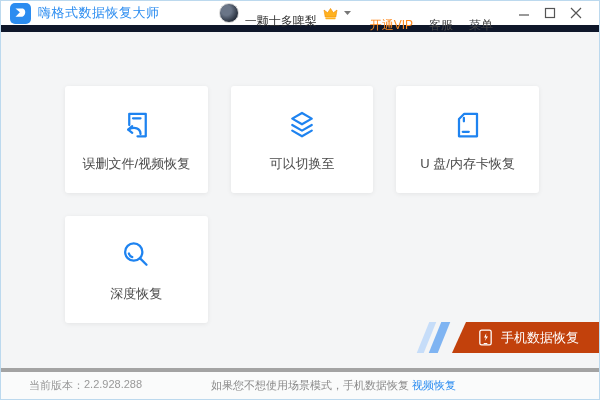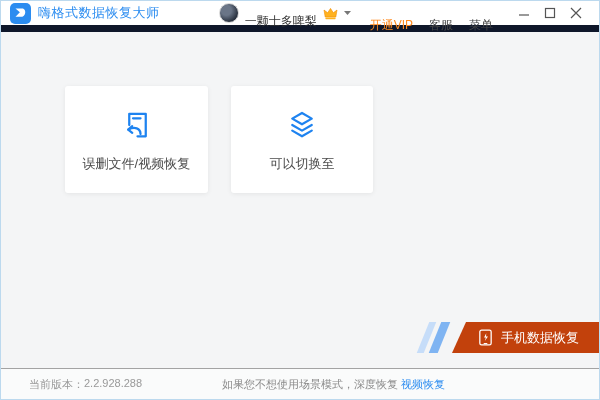--- a/index.html
+++ b/index.html
@@ -53,21 +53,21 @@
   .stripe.s2 { width:9px; background:#7fb4f2; margin-right:8px; }
   .phone-btn {
     background:#c2410c; color:#fff; font-size:13px;
     display:flex; align-items:center; gap:8px;
     padding:0 20px 0 26px; cursor:pointer;
     clip-path:polygon(14px 0, 100% 0, 100% 100%, 0 100%);
   }
   
   .footer {
     position:absolute; left:0; right:0; bottom:0; height:31px;
-    background:#fafbfb; border-top:1px solid #a3a3a3;
+    background:#fafbfb; border-top:4px solid #a3a3a3;
     display:flex; align-items:center; font-size:11px; color:#999;
     padding:0 14px 0 28px;
   }
   .version { display:flex; }
   .hint { flex:1; text-align:center; color:#8b8b8b; margin-right:60px; }
   .hint a { color:#2b8cf0; text-decoration:none; cursor:pointer; }
   svg { display:block; }
 </style>
 </head>
 <body>
@@ -135,23 +135,43 @@
     <div class="icon">
       <svg width="36" height="36" viewBox="0 0 48 48" fill="none" stroke="#1e83f0" stroke-width="3" stroke-linecap="round" stroke-linejoin="round">
         <path d="M24 8 L37 15.5 L24 23 L11 15.5 Z"></path>
         <path d="M11 24 L24 31.5 L37 24"></path>
         <path d="M11 31.5 L24 39 L37 31.5"></path>
       </svg>
     </div>
     <div class="label">可以切换至</div>
   </div>
 
+  <div class="card">
+    <div class="icon">
+      <svg width="36" height="36" viewBox="0 0 48 48" fill="none" stroke="#1e83f0" stroke-width="3" stroke-linecap="round" stroke-linejoin="round">
+        <path d="M19 9 H36 V39 H12 V16 Z"></path>
+        <path d="M18.5 14.5 V19"></path>
+        <path d="M17 33 H25"></path>
+      </svg>
+    </div>
+    <div class="label">U 盘/内存卡恢复</div>
+  </div>
 
 
 
+  <div class="card">
+    <div class="icon">
+      <svg width="36" height="36" viewBox="0 0 48 48" fill="none" stroke="#1e83f0" stroke-width="3" stroke-linecap="round" stroke-linejoin="round">
+        <circle cx="21" cy="20" r="11.5"></circle>
+        <path d="M29.5 28.5 L38 37"></path>
+        <path d="M14.5 22 a7 7 0 0 0 4.5 4.8"></path>
+      </svg>
+    </div>
+    <div class="label">深度恢复</div>
+  </div>
 
 </div>
 
 <div class="phone-zone">
   <div class="stripe s1"></div>
   <div class="stripe s2"></div>
   <div class="phone-btn">
     <span>
       <svg width="15" height="17" viewBox="0 0 20 24" fill="none" stroke="#ffffff" stroke-width="1.8" stroke-linecap="round" stroke-linejoin="round">
         <rect x="2" y="1.5" width="16" height="21" rx="2.5"></rect>
@@ -161,14 +181,14 @@
     </span>
     <span>手机数据恢复</span>
   </div>
 </div>
 
 <div class="footer">
   <span class="version">
       <span>当前版本：</span>
       <span>2.2.928.288</span>
     </span>
-  <span class="hint"><span>如果您不想使用场景模式，深度恢复 </span><a>视频恢复</a></span>
+  <span class="hint"><span>如果您不想使用场景模式，手机数据恢复 </span><a>视频恢复</a></span>
 </div>
 
 </body></html>

